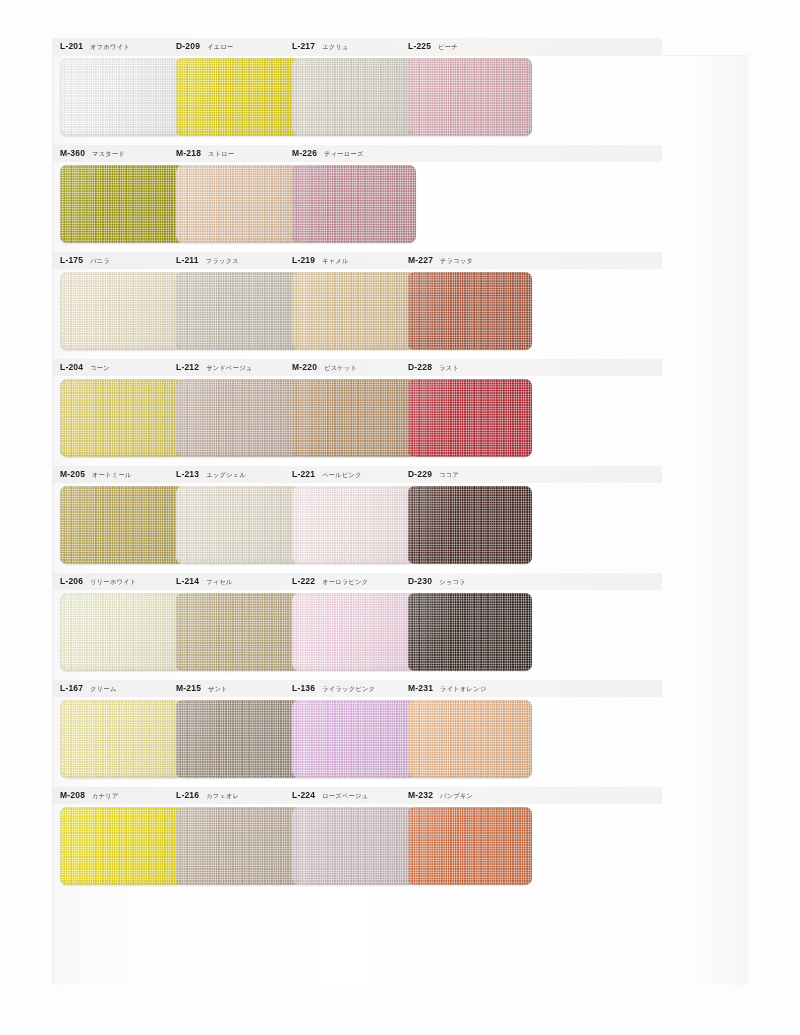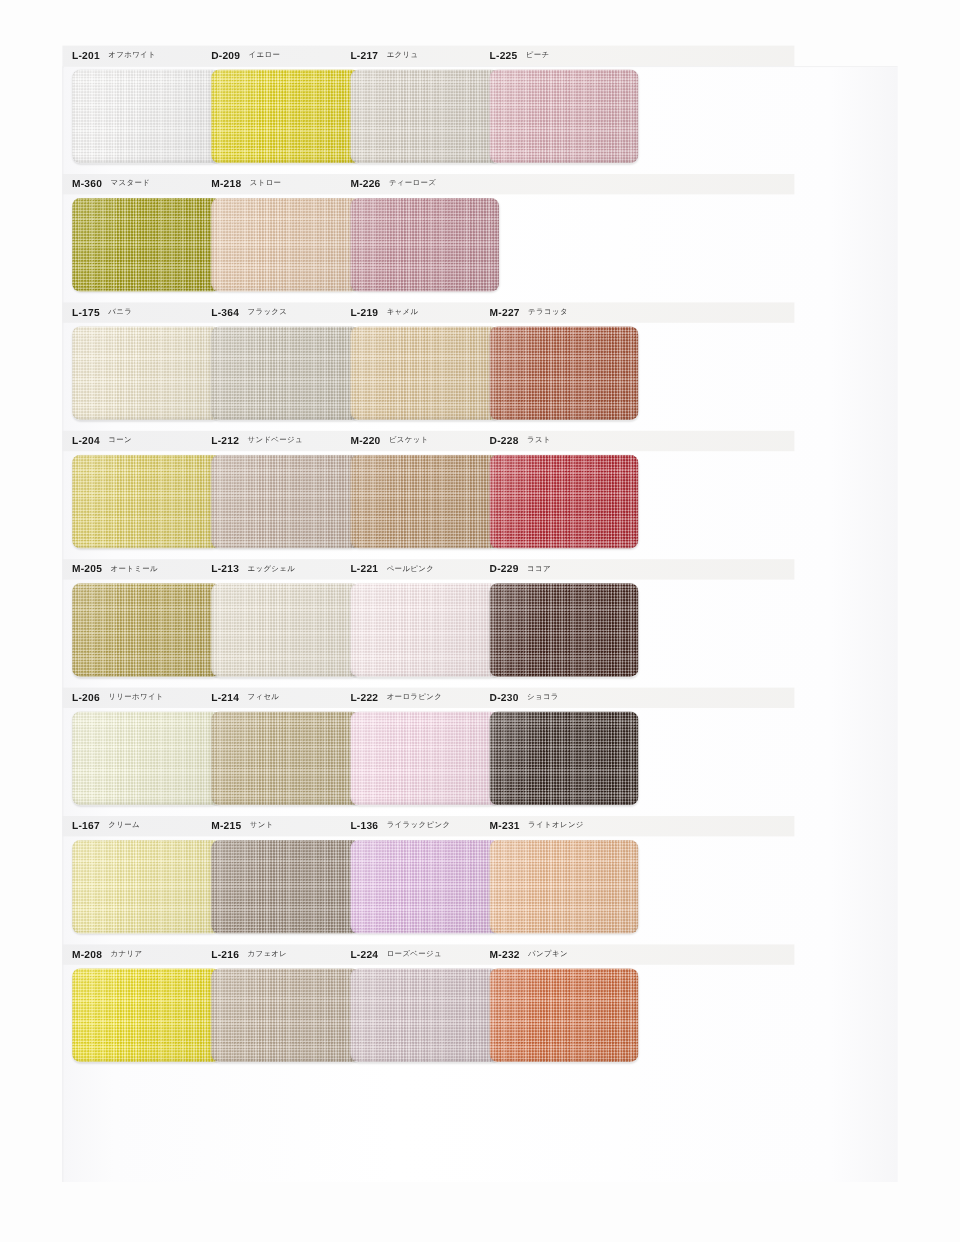--- a/index.html
+++ b/index.html
@@ -260,21 +260,21 @@
                 <div class="base" style="background: rgb(237, 228, 200);"></div>
                 <div class="weave"></div>
                 <div class="knots"></div>
                 <div class="sheen"></div>
                 <div class="edge"></div>
               </div>
             </div>
           </div>
           <div class="cell">
             <div class="cell-label">
-              <span class="code">L-364</span>
+              <span class="code">L-211</span>
               <span class="jname">フラックス</span>
             </div>
             <div class="chip-wrap">
               <div class="chip">
                 <div class="base" style="background: rgb(198, 191, 175);"></div>
                 <div class="weave"></div>
                 <div class="knots"></div>
                 <div class="sheen"></div>
                 <div class="edge"></div>
               </div>

